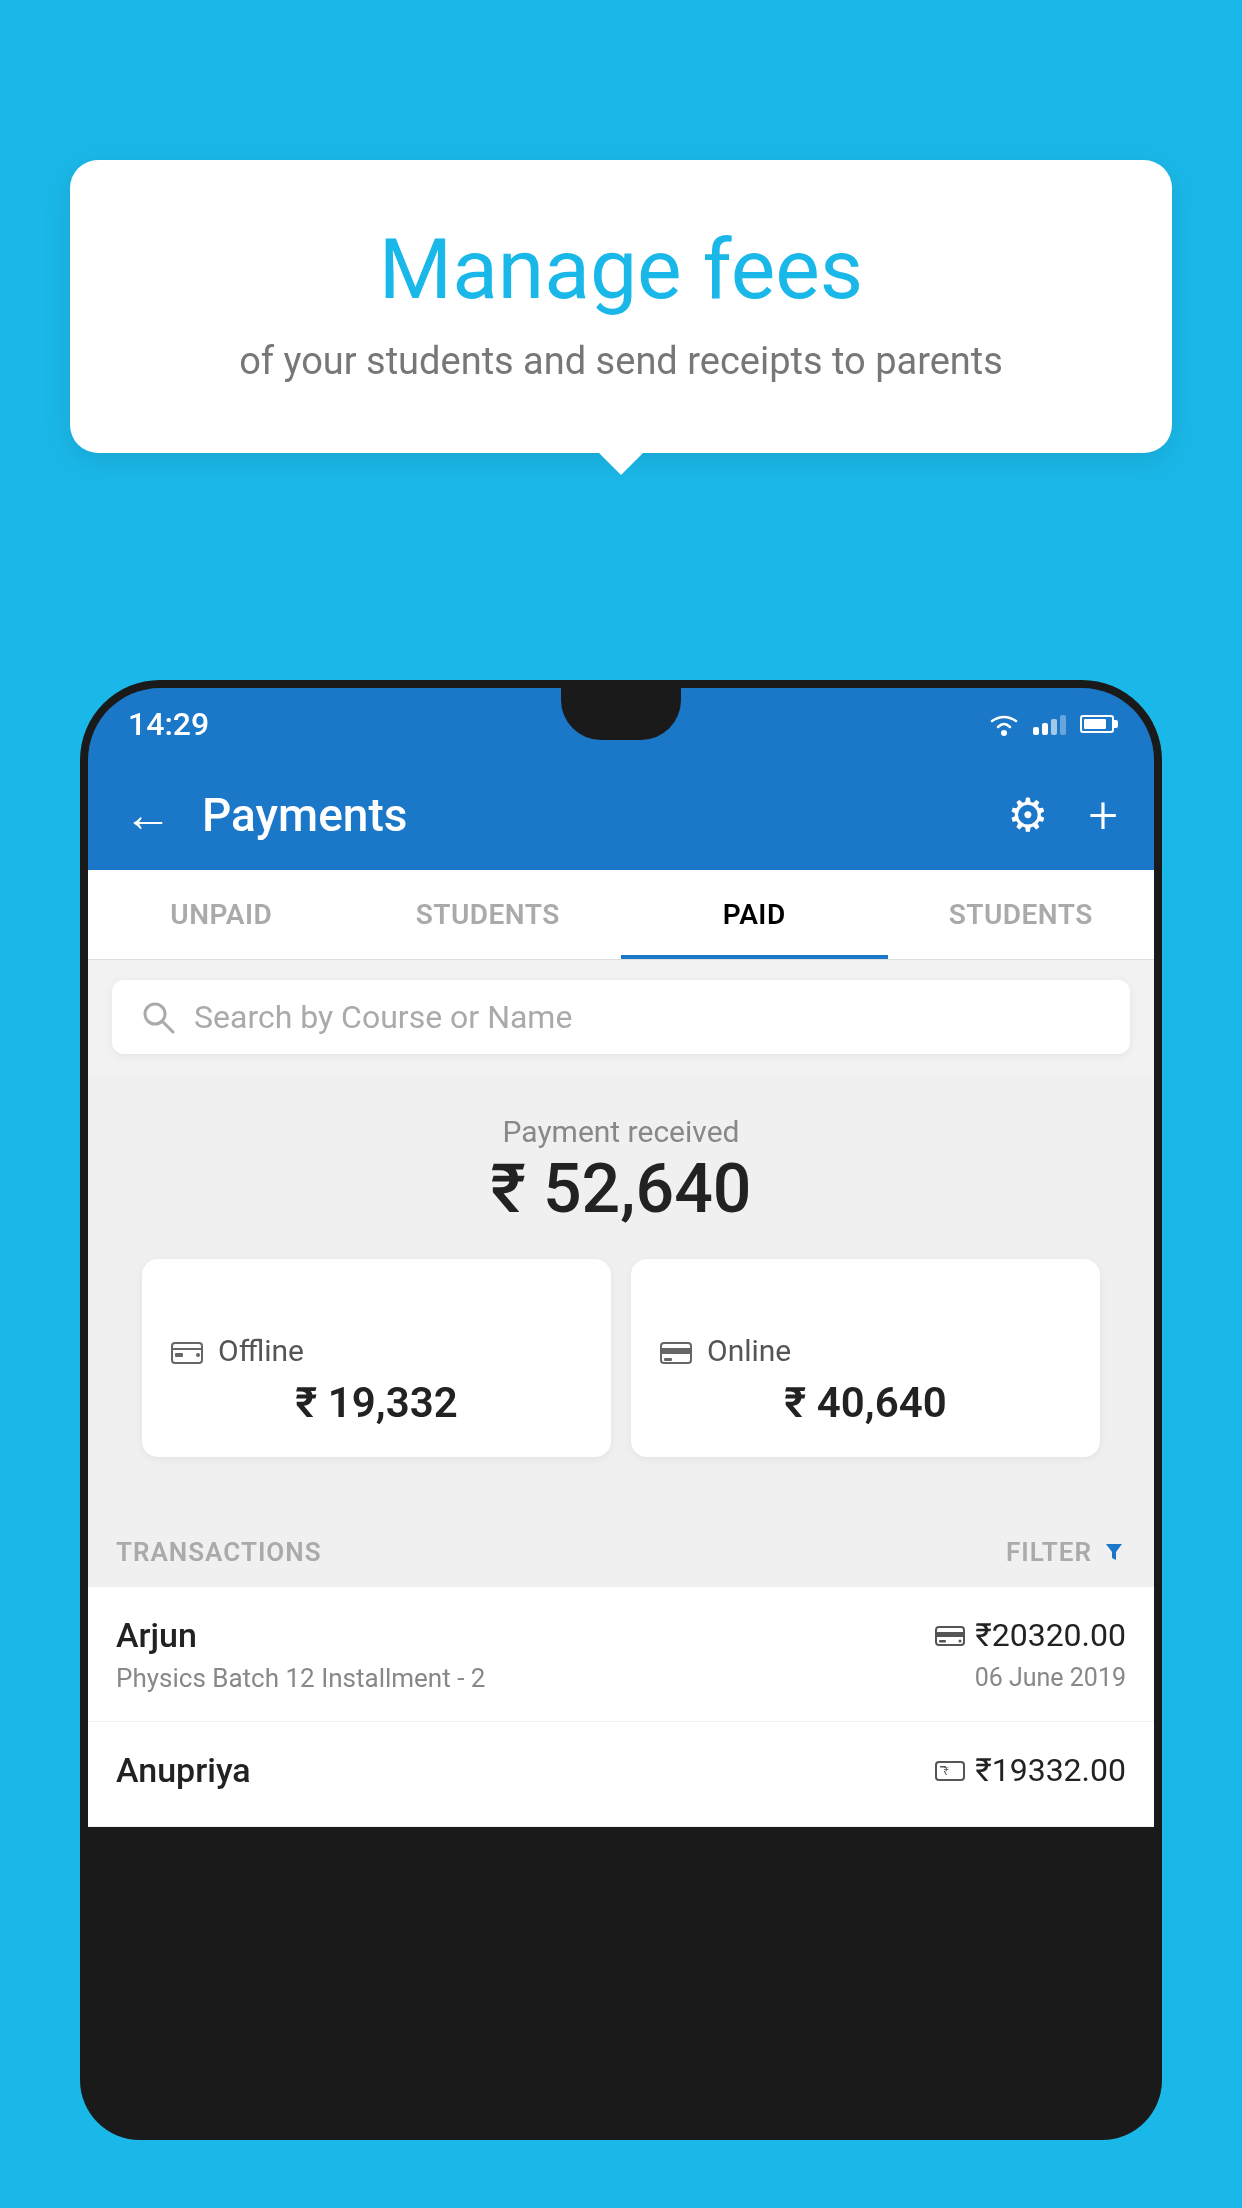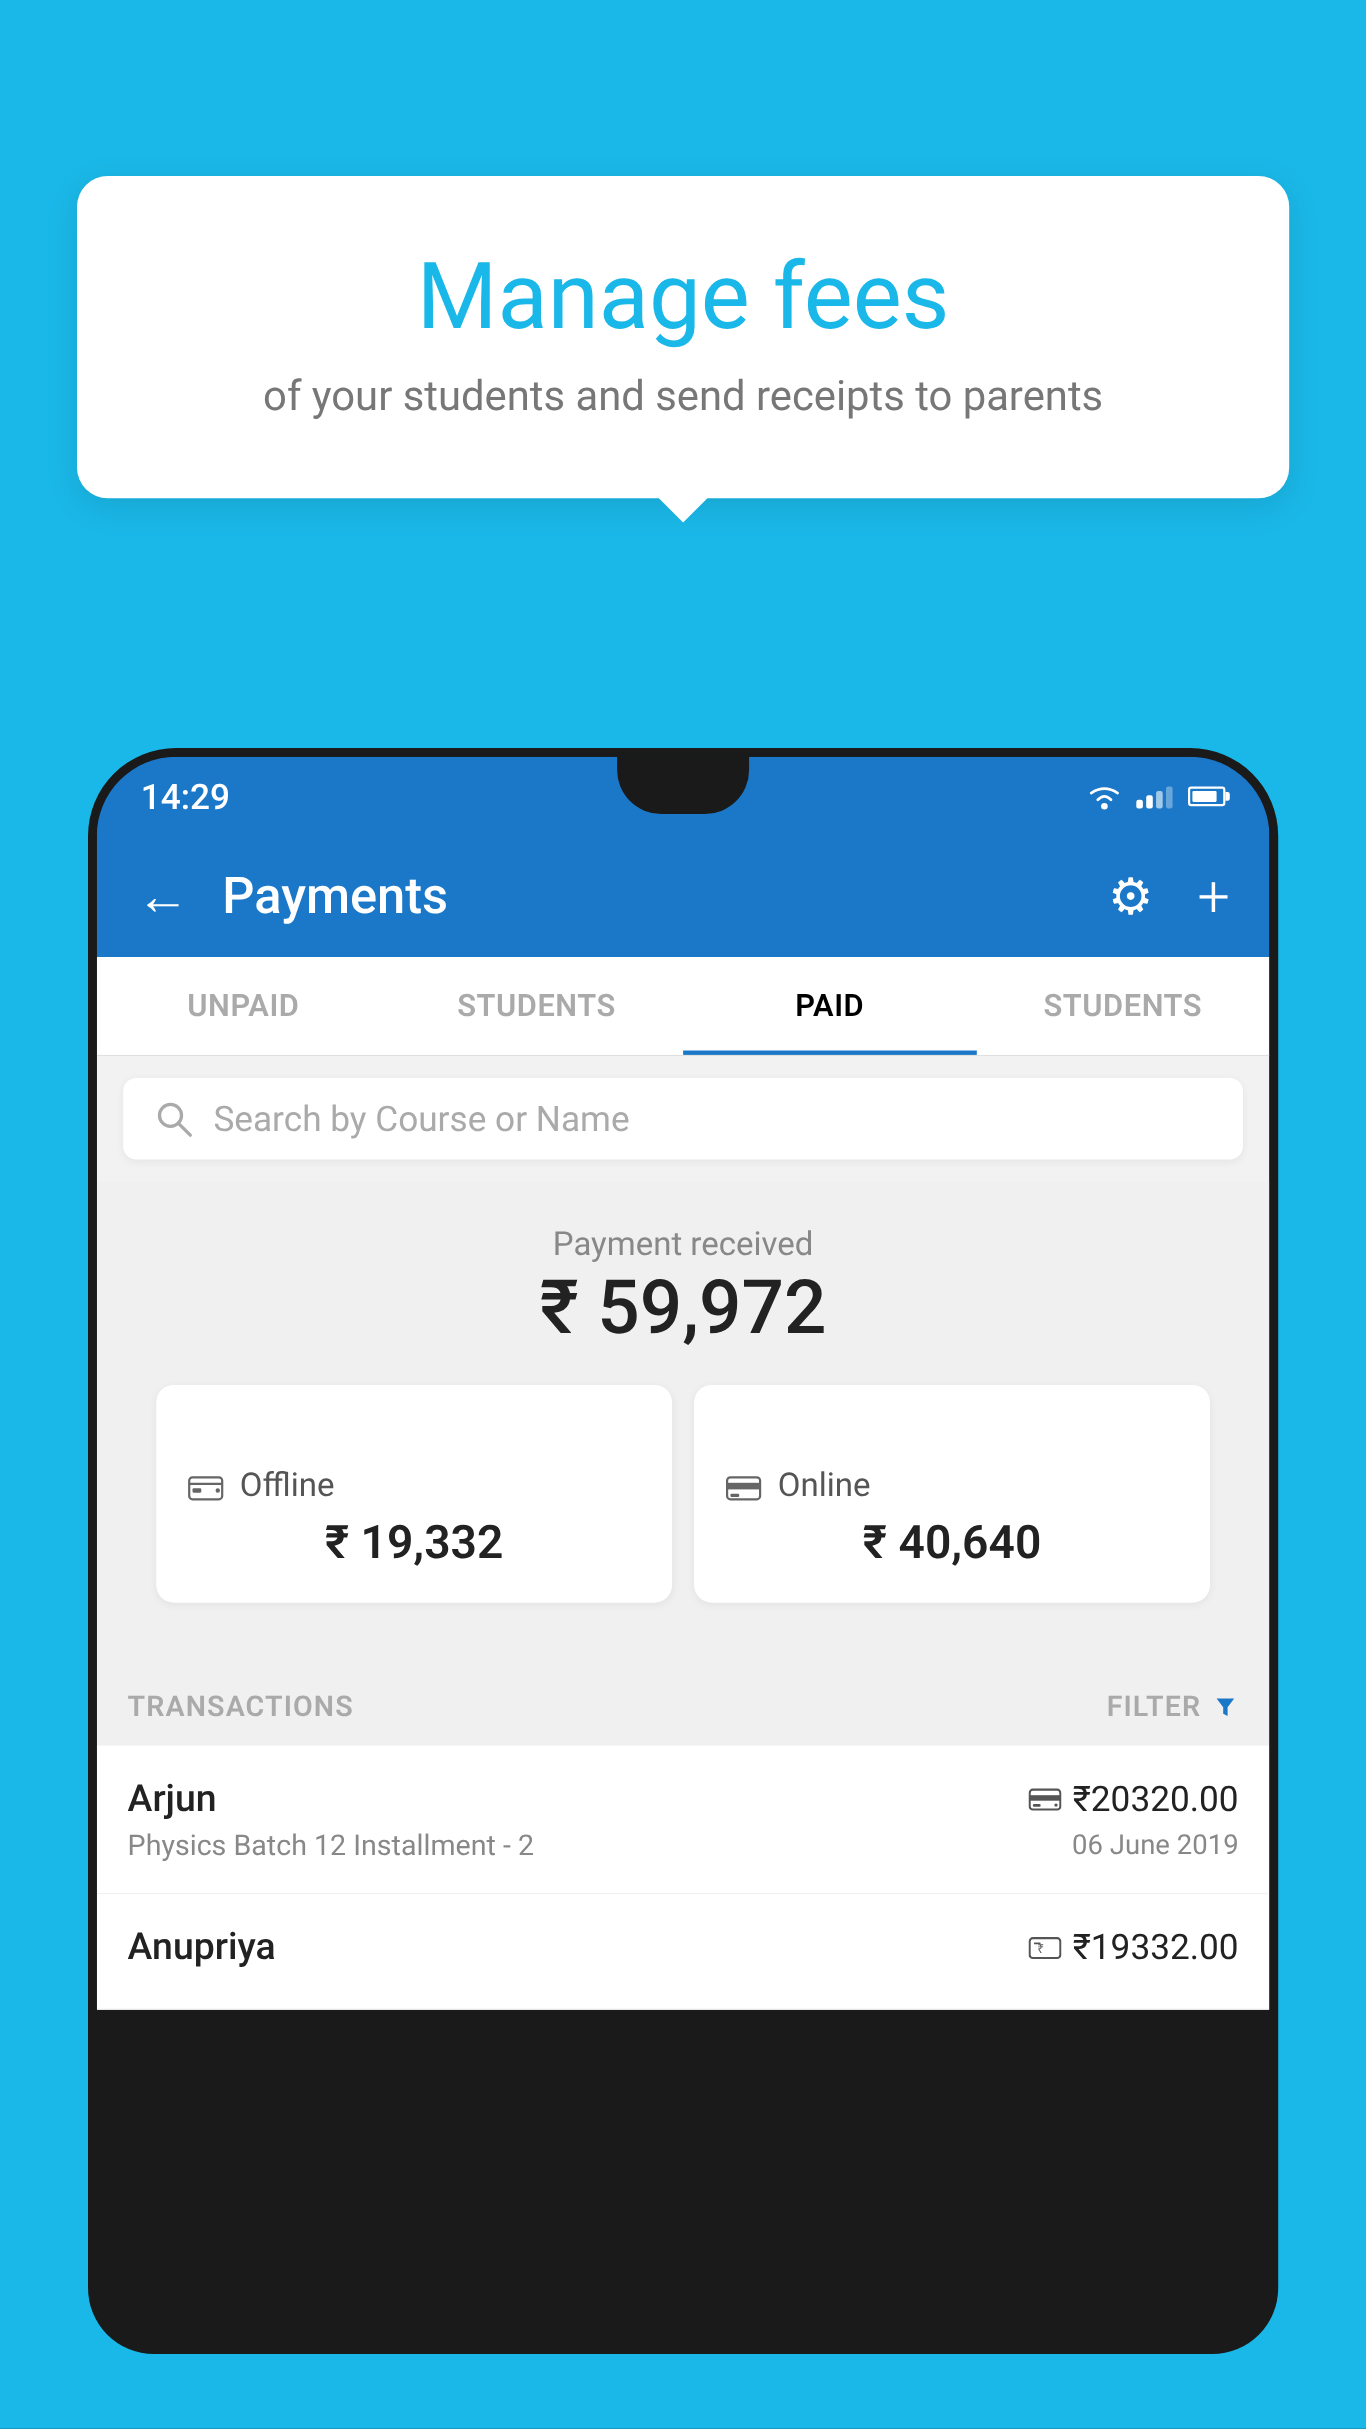--- a/index.html
+++ b/index.html
@@ -400,21 +400,21 @@
           <div class="search-container">
             <svg width="36" height="36" viewBox="0 0 36 36" fill="none">
               <circle cx="15" cy="15" r="10" stroke="#aaa" stroke-width="3"></circle>
               <line x1="22" y1="22" x2="33" y2="33" stroke="#aaa" stroke-width="3" stroke-linecap="round"></line>
             </svg>
             <span class="search-placeholder">Search by Course or Name</span>
           </div>
 
           <div class="payment-summary">
             <div class="payment-label">Payment received</div>
-            <div class="payment-amount">₹ 59,972</div>
+            <div class="payment-amount">₹ 52,640</div>
 
             <div class="cards-row">
 
               <div class="payment-card">
                 <div class="card-header">
                   <svg width="34" height="28" viewBox="0 0 34 28" fill="none">
                     <rect x="2" y="6" width="30" height="20" rx="3" stroke="#666" stroke-width="2"></rect>
                     <line x1="2" y1="12" x2="32" y2="12" stroke="#666" stroke-width="2"></line>
                     <rect x="5" y="16" width="8" height="4" rx="1" fill="#666"></rect>
                     <circle cx="28" cy="18" r="2" fill="#666"></circle>

